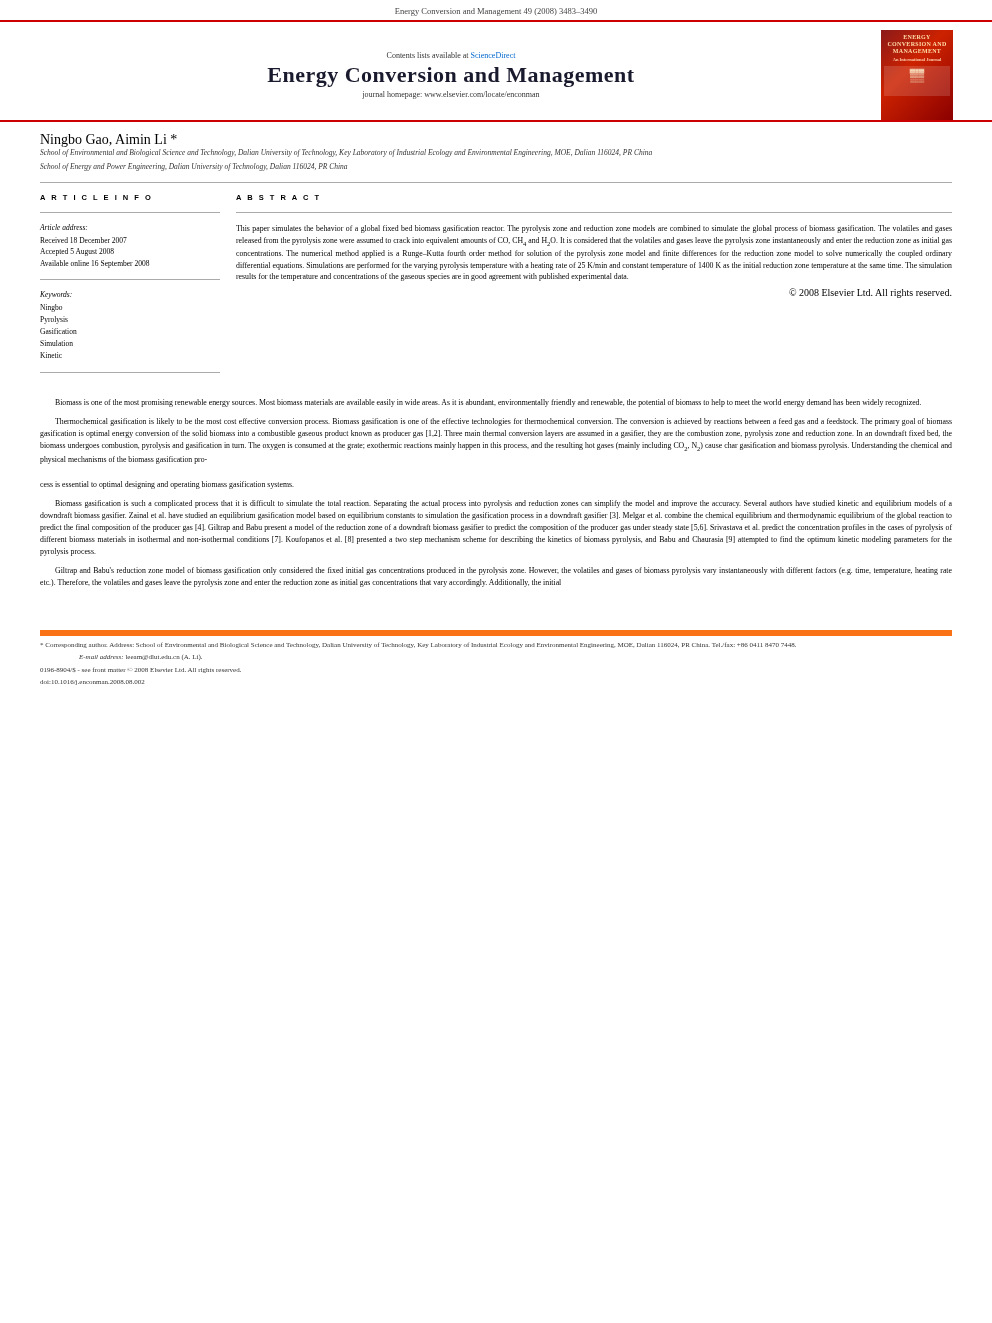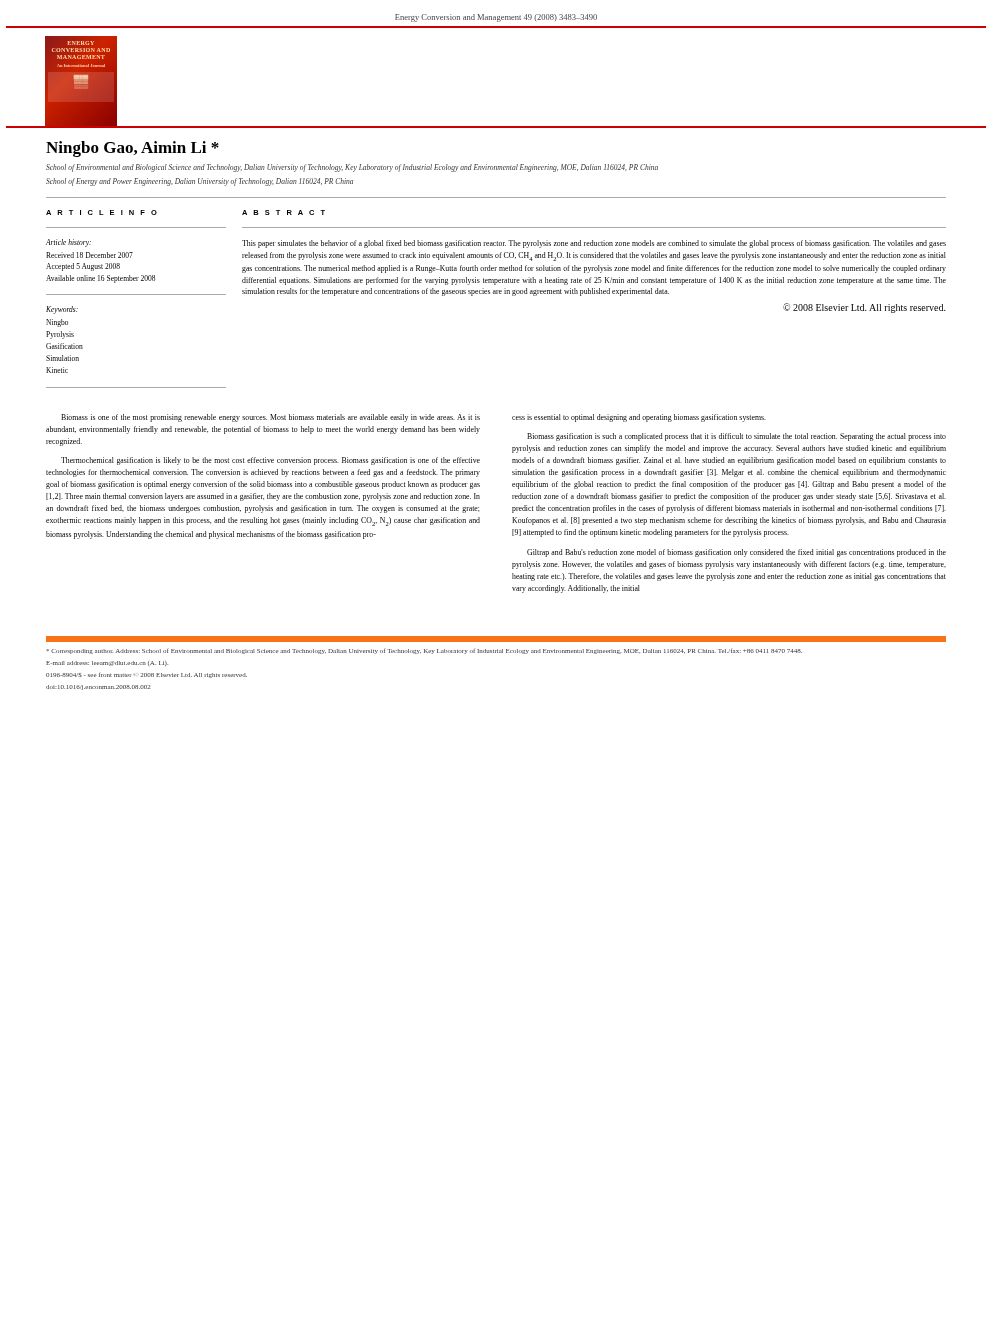--- a/index.html
+++ b/index.html
@@ -8,21 +8,21 @@
       font-family: 'Times New Roman', Times, serif;
       font-size: 9.5px;
       color: #000;
       width: 992px;
       min-height: 1323px;
     }
     .page {
       width: 992px;
       min-height: 1323px;
       background: #fff;
-      padding: 6px;
+      padding: 0;
       position: relative;
     }
     
     .top-bar {
       text-align: center;
       font-size: 8.5px;
       color: #444;
       padding: 6px 0 4px 0;
       border-bottom: none;
     }
@@ -120,23 +120,22 @@
     .article-title {
       font-size: 17px;
       font-weight: normal;
       color: #000;
       margin: 16px 0 10px 0;
       font-family: 'Times New Roman', serif;
       line-height: 1.4;
     }
     
     .authors {
-      font-size: 17px;
-      font-weight: bold;
-      margin-bottom: 5px;
+      font-size: 14px;
+      font-weight: normal;
     }
     
     .affiliations {
       font-size: 7.5px;
       font-style: italic;
       color: #333;
       margin-bottom: 3px;
       line-height: 1.4;
     }
     
@@ -203,21 +202,22 @@
     .section-heading {
       font-size: 10px;
       font-weight: bold;
       font-style: italic;
       margin-bottom: 6px;
       color: #000;
       text-decoration: underline;
     }
     .body-two-col {
       display: flex;
-      gap: 32px;
+      gap: 6px;
+      flex-direction: column;
     }
     .body-col {
       flex: 1;
     }
     .body-text {
       font-size: 7.8px;
       line-height: 1.55;
       text-align: justify;
       color: #000;
       margin-bottom: 7px;
@@ -244,20 +244,30 @@
 
 <div class="page">
 
   <div class="top-bar">
     <span>Energy Conversion and Management 49 (2008) 3483–3490</span>
   </div>
 
   <div class="journal-header">
 
 
+    <div class="journal-header-center">
+      <div class="contents-available">
+        <span>Contents lists available at</span>
+        <a style="color:#0066cc;">ScienceDirect</a>
+      </div>
+      <div class="journal-title-main">Energy Conversion and Management</div>
+      <div class="journal-homepage">
+        <span>journal homepage: www.elsevier.com/locate/enconman</span>
+      </div>
+    </div>
 
     <div class="journal-header-right">
       <div class="journal-cover-box">
         <div class="cover-title">ENERGY<br>Conversion and<br>Management</div>
         <div class="cover-subtitle">An International Journal</div>
         <div style="margin-top:4px;width:100%;background:rgba(255,255,255,0.15);height:30px;font-size:4px;color:#ffd;text-align:center;padding:2px;line-height:1.3;">
           ▓▓▓▓▓<br>▒▒▒▒▒<br>░░░░░
         </div>
       </div>
     </div>
@@ -274,21 +284,21 @@
 MOE, Dalian 116024, PR China</div>
     <div class="affiliations">School of Energy and Power Engineering, Dalian University of Technology, Dalian 116024, PR China</div>
 
     <hr class="thin-divider">
 
     <div class="two-col">
 
       <div class="col-left">
         <div class="section-label">A R T I C L E   I N F O</div>
         <hr class="thin-divider">
-        <div class="info-subtitle">Article history:</div>
+        <div class="info-subtitle">Article address:</div>
         <div class="info-item">Received 18 December 2007</div>
         <div class="info-item">Accepted 5 August 2008</div>
         <div class="info-item">Available online 16 September 2008</div>
 
         <div style="margin-top:10px;">
           <hr class="thin-divider">
           <div class="info-subtitle">Keywords:</div>
           <div class="keywords-list">
             <div>Ningbo</div>
             <div>Pyrolysis</div>
@@ -336,18 +346,18 @@
         </div>
       </div>
     </div>
   </div>
 
   <div class="page-footer">
     <div class="footnote-line">
       * Corresponding author. Address: School of Environmental and Biological Science and Technology, Dalian University of Technology, Key Laboratory of Industrial Ecology and Environmental Engineering, MOE, Dalian 116024, PR China. Tel./fax: +86 0411 8470 7448.
     </div>
     <div class="footnote-line">
-      <span style="">E-mail address:</span> leeam@dlut.edu.cn (A. Li).
+      <span style="font-style:italic;margin-left:39px;">E-mail address:</span> leeam@dlut.edu.cn (A. Li).
     </div>
     <div class="footnote-line">0196-8904/$ - see front matter © 2008 Elsevier Ltd. All rights reserved.</div>
     <div class="footnote-line">doi:10.1016/j.enconman.2008.08.002</div>
   </div>
 </div>
 
 </body></html>

